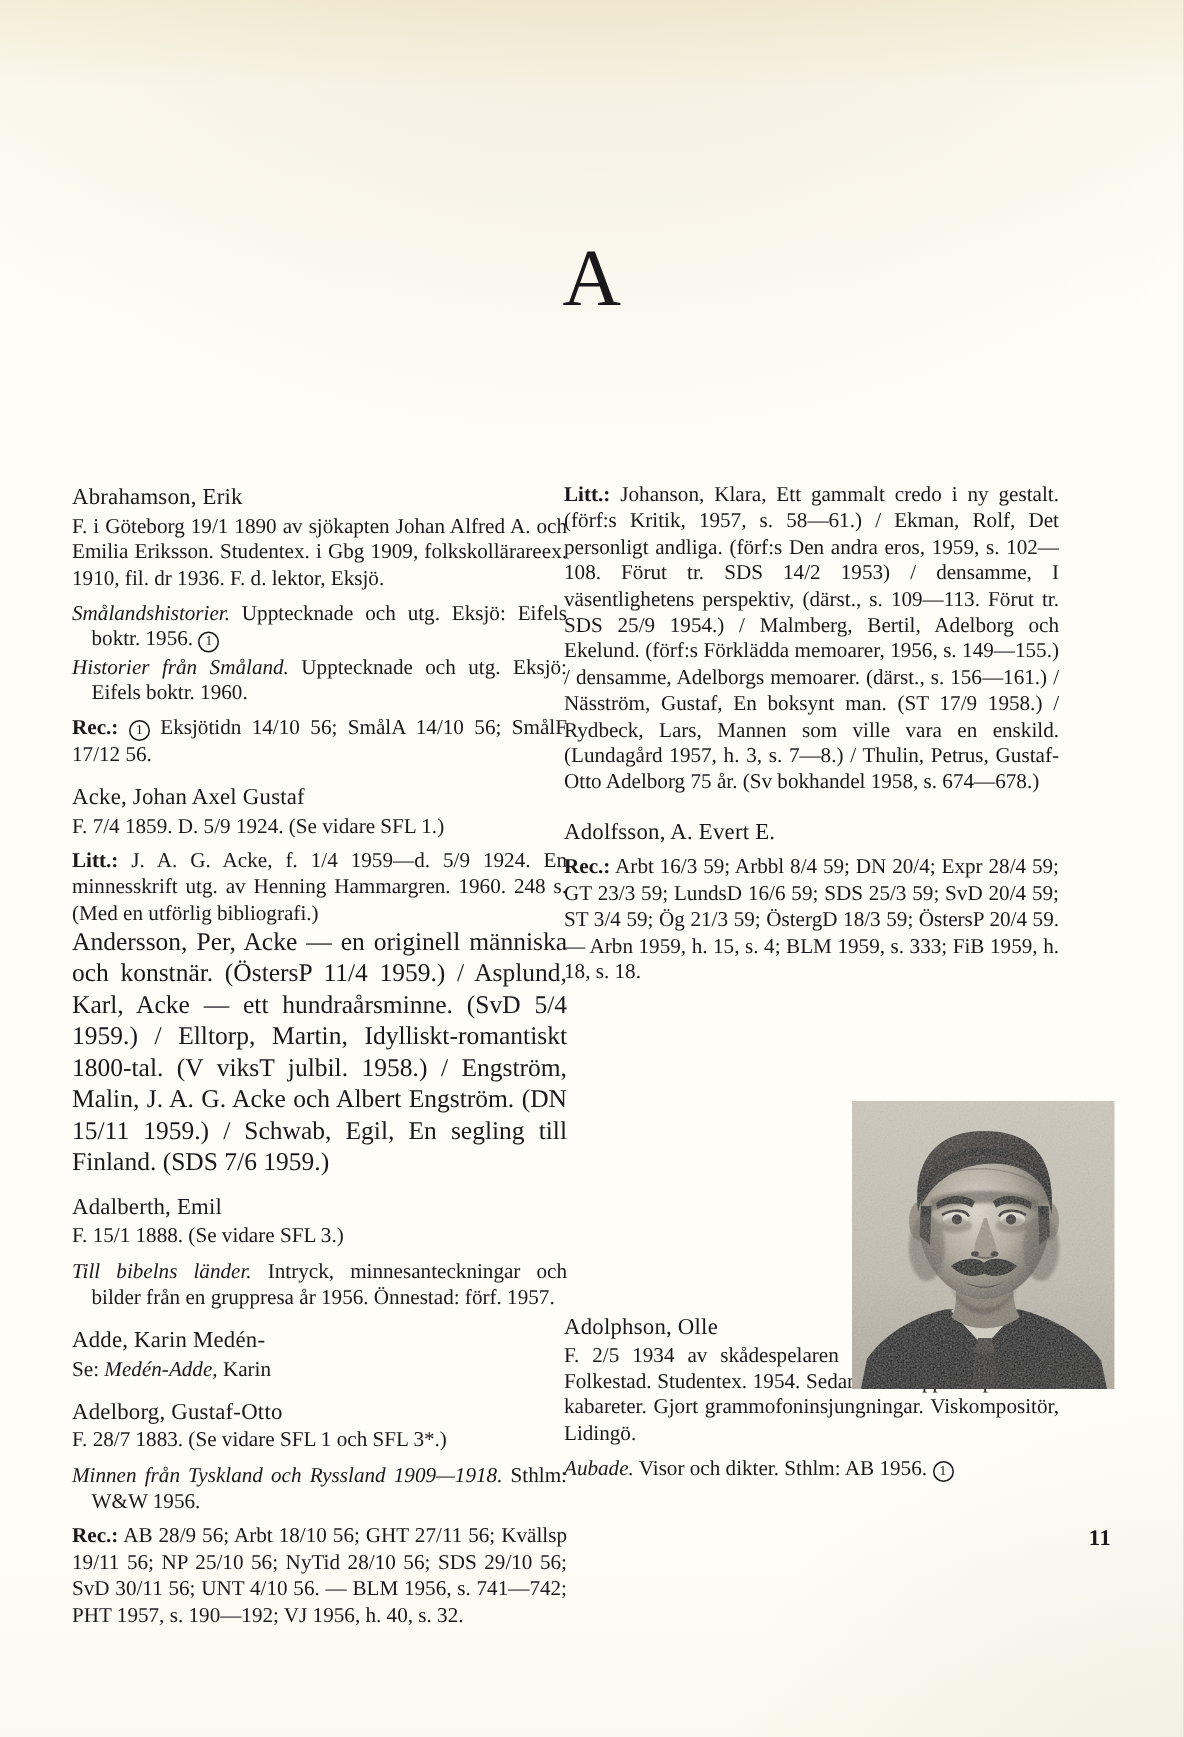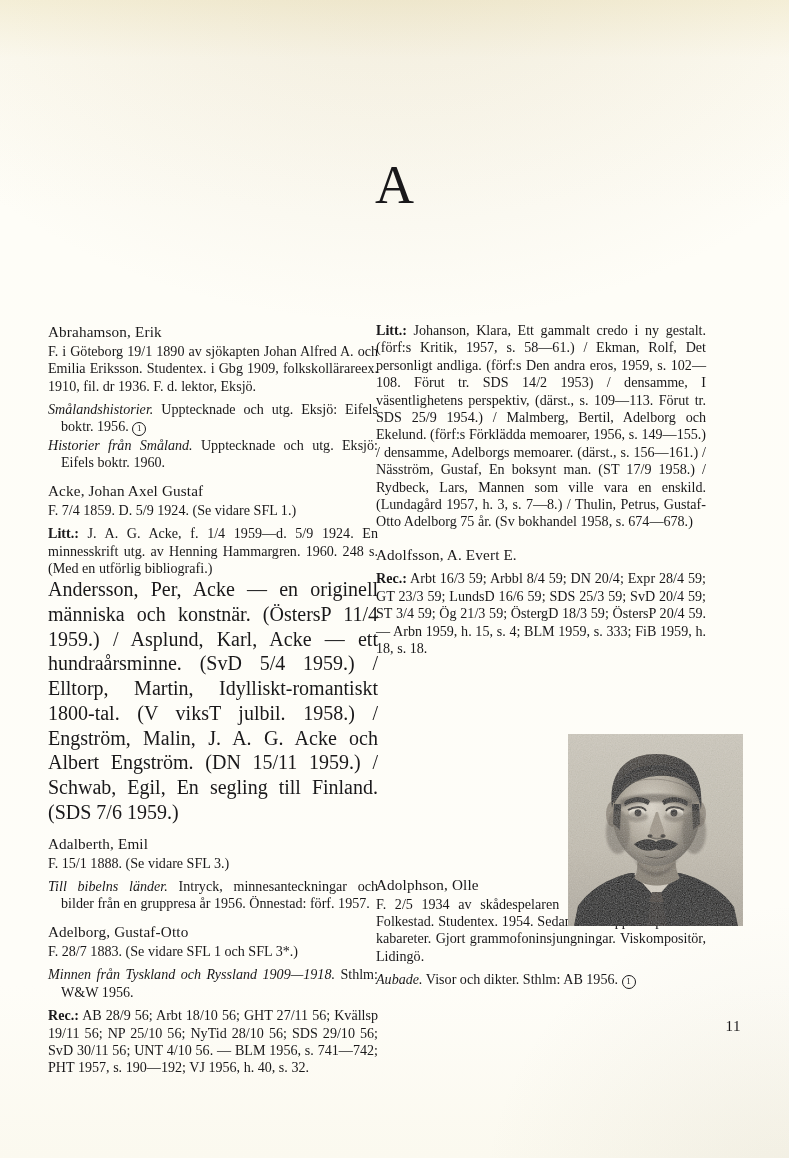--- a/index.html
+++ b/index.html
@@ -78,21 +78,21 @@
     text-justify: inter-word;
     hyphens: none;
   }
   p.bio   { margin-top: 1px; }
   p.work  { margin-top: 6px; font-style: italic; text-indent: 0; padding-left: 13px; }
   p.work .rom { font-style: normal; }
   p.work .hang { margin-left: -13px; font-family: Liberation Serif, serif; }
   p.rec   { margin-top: 6px; }
   p.see   { margin-top: 1px; }
   p.litt  { margin: 6px 0 0 0; font-size: 14.1px; line-height: 1.235; text-align: justify; }
-  p.cont  { margin: 0; font-size: 20px; line-height: 1.235; text-align: justify; }
+  p.cont  { margin: 0; font-size: 17px; line-height: 1.235; text-align: justify; }
   .lbl { font-weight: bold; }
   .it  { font-style: italic; }
   .circ {
     display: inline-block;
     width: 12px; height: 12px;
     border: 1px solid #19181a;
     border-radius: 50%;
     font-size: 9px;
     line-height: 11px;
     text-align: center;
@@ -112,21 +112,21 @@
     background: #cfcabd;
   }
   .portrait svg { display: block; width: 100%; height: 100%; }
 
   
   .folio {
     position: absolute;
     right: 48px;
     top: 1018px;
     font-size: 15px;
-    font-weight: normal;
+    font-weight: bold;
     letter-spacing: 0.5px;
   }
 </style>
 </head>
 <body>
 
 <div class="page">
 
   <div class="head-letter">A</div>
 
@@ -137,39 +137,49 @@
       <div class="entry">
         <div class="hdr">Abrahamson, Erik</div>
         <p class="bio">F. i Göteborg 19/1 1890 av sjökapten Johan Alfred A. och Emilia Eriksson. Studentex. i Gbg 1909, folkskollärareex. 1910, fil. dr 1936. F. d. lektor, Eksjö.</p>
         <p class="work">
           <span class="hang">Smålandshistorier.</span><span class="rom"> Upptecknade och utg. Eksjö: Eifels boktr. 1956.</span>
           <span class="circ">1</span>
         </p>
         <p class="work" style="margin-top:1px">
           <span class="hang">Historier från Småland.</span><span class="rom"> Upptecknade och utg. Eksjö: Eifels boktr. 1960.</span>
         </p>
+        <p class="rec">
+          <span class="lbl">Rec.:</span>
+          <span class="circ">1</span><span> Eksjötidn 14/10 56; SmålA 14/10 56; SmålF 17/12 56.</span>
+        </p>
       </div>
 
       <div class="entry">
         <div class="hdr">Acke, Johan Axel Gustaf</div>
         <p class="bio">F. 7/4 1859. D. 5/9 1924. (Se vidare SFL 1.)</p>
         <p class="litt">
           <span class="lbl">Litt.:</span><span> J. A. G. Acke, f. 1/4 1959—d. 5/9 1924. En minnesskrift utg. av Henning Hammargren. 1960. 248 s. (Med en utförlig bibliografi.)</span>
         </p>
         <p class="cont">Andersson, Per, Acke — en originell människa och konstnär. (ÖstersP 11/4 1959.) / Asplund, Karl, Acke — ett hundraårsminne. (SvD 5/4 1959.) / Elltorp, Martin, Idylliskt-romantiskt 1800-tal. (V viksT julbil. 1958.) / Engström, Malin, J. A. G. Acke och Albert Engström. (DN 15/11 1959.) / Schwab, Egil, En segling till Finland. (SDS 7/6 1959.)</p>
       </div>
 
       <div class="entry">
         <div class="hdr">Adalberth, Emil</div>
         <p class="bio">F. 15/1 1888. (Se vidare SFL 3.)</p>
         <p class="work">
           <span class="hang">Till bibelns länder.</span><span class="rom"> Intryck, minnesanteckningar och bilder från en gruppresa år 1956. Önnestad: förf. 1957.</span>
         </p>
       </div>
 
+      <div class="entry">
+        <div class="hdr">Adde, Karin Medén-</div>
+        <p class="see">
+          <span>Se: </span><span class="it">Medén-Adde,</span><span> Karin</span>
+        </p>
+      </div>
 
       <div class="entry">
         <div class="hdr">Adelborg, Gustaf-Otto</div>
         <p class="bio">F. 28/7 1883. (Se vidare SFL 1 och SFL 3*.)</p>
         <p class="work">
           <span class="hang">Minnen från Tyskland och Ryssland 1909—1918.</span><span class="rom"> Sthlm: W&amp;W 1956.</span>
         </p>
         <p class="rec">
           <span class="lbl">Rec.:</span>
           <span>AB 28/9 56; Arbt 18/10 56; GHT 27/11 56; Kvällsp 19/11 56; NP 25/10 56; NyTid 28/10 56; SDS 29/10 56; SvD 30/11 56; UNT 4/10 56. — BLM 1956, s. 741—742; PHT 1957, s. 190—192; VJ 1956, h. 40, s. 32.</span>

